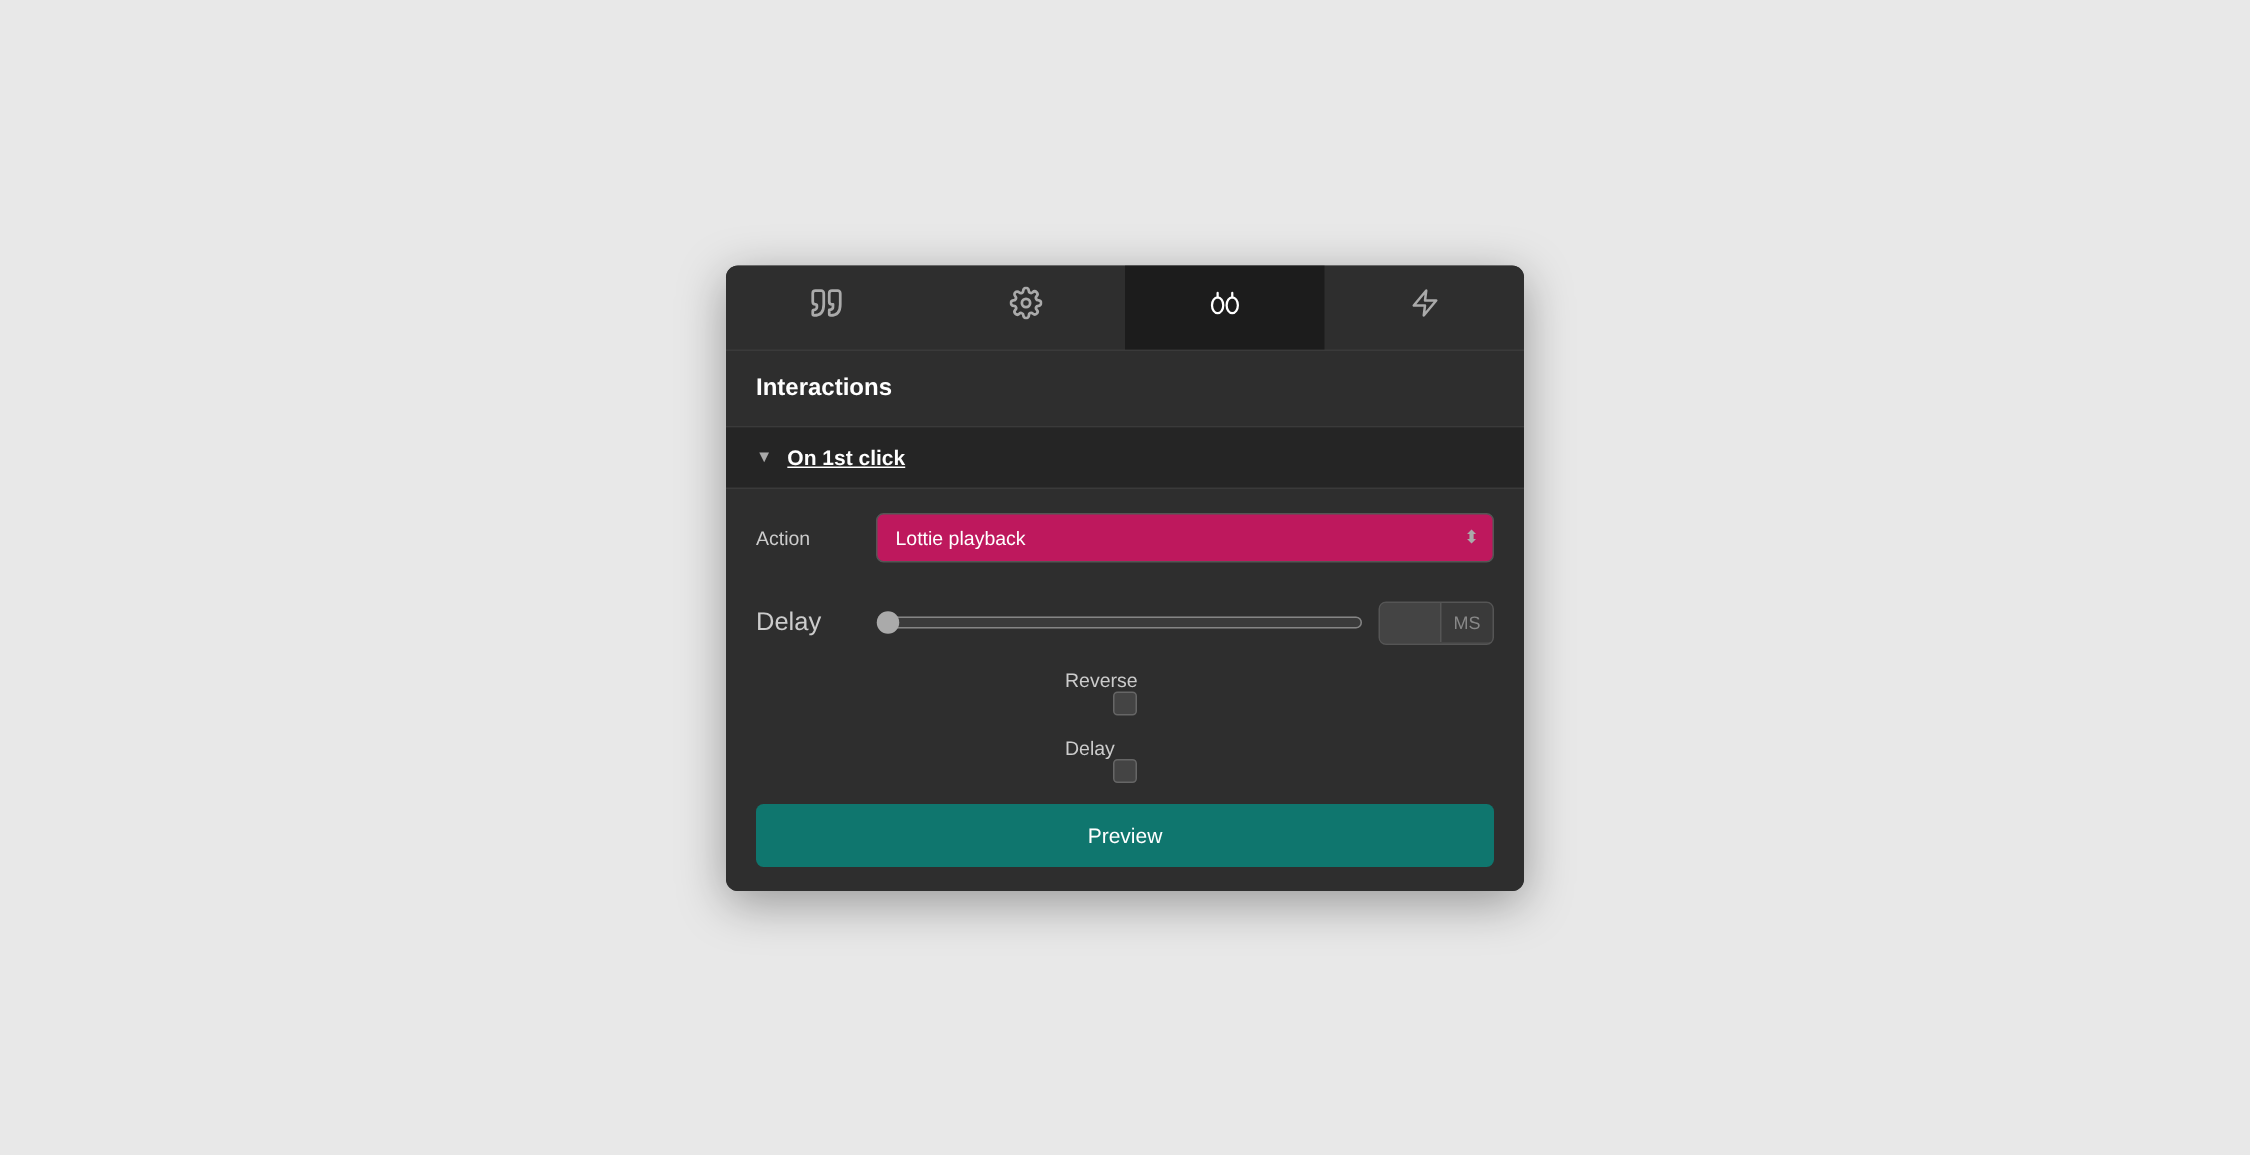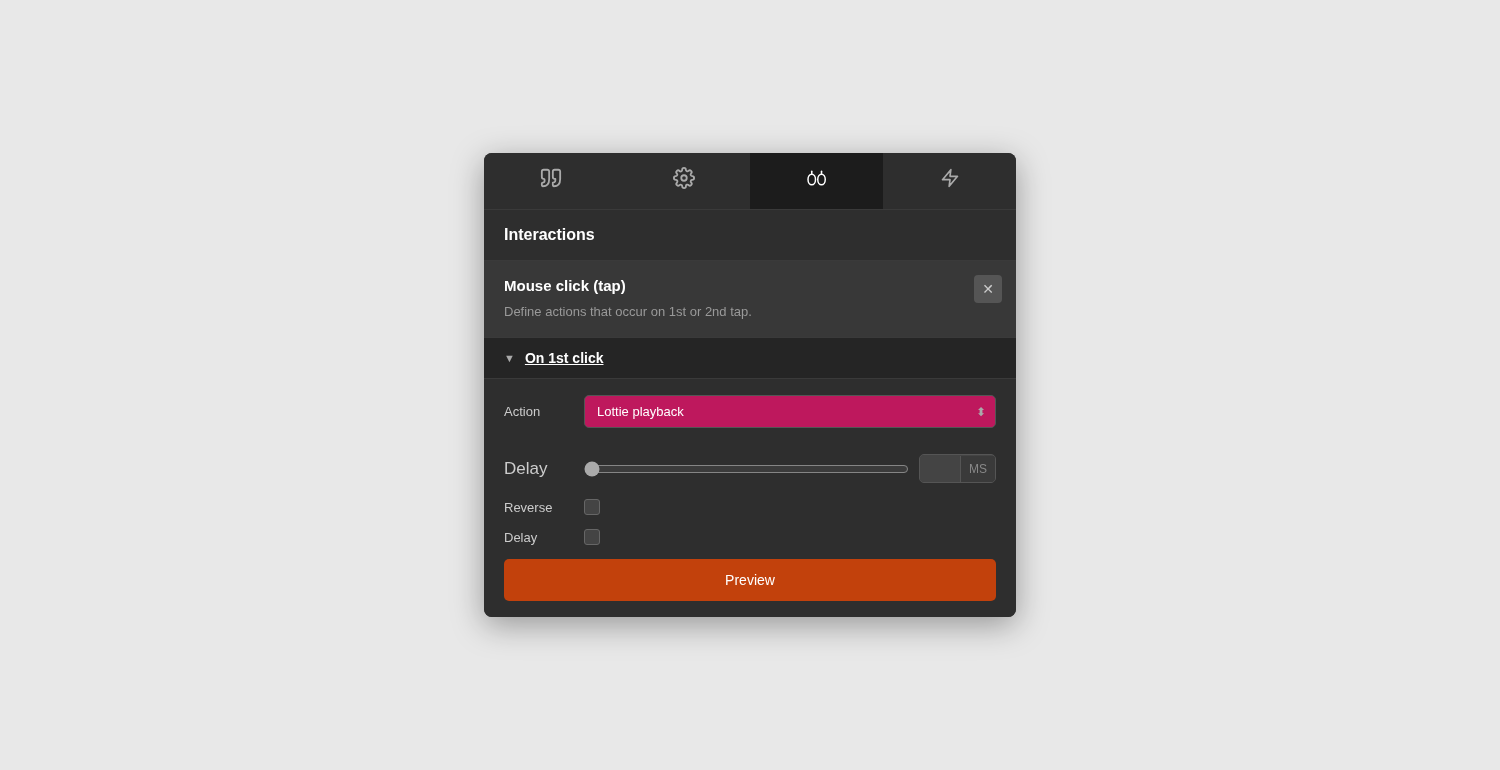--- a/index.html
+++ b/index.html
@@ -222,20 +222,21 @@
       padding: 6px 8px;
       background: #3a3a3a;
       border-left: 1px solid #555;
     }
 
     
     .checkbox-row {
       display: flex;
       align-items: center;
       margin-bottom: 14px;
+      flex-direction: column;
     }
 
     .checkbox-label {
       color: #cccccc;
       font-size: 13px;
       width: 80px;
       flex-shrink: 0;
     }
 
     .checkbox-input {
@@ -250,21 +251,21 @@
 
     .checkbox-input:checked {
       background: #666;
     }
 
     
     .preview-btn {
       display: block;
       width: 100%;
       padding: 13px;
-      background: #c2410c;
+      background: #0f766e;
       border: none;
       border-radius: 5px;
       color: #fff;
       font-size: 14px;
       font-weight: 500;
       cursor: pointer;
       margin-top: 4px;
       text-align: center;
     }
   </style>
@@ -306,25 +307,20 @@
           <polygon points="13 2 3 14 12 14 11 22 21 10 12 10 13 2"></polygon>
         </svg>
       </span>
     </div>
   </div>
 
   <div class="section-header">
     <span class="section-title">Interactions</span>
   </div>
 
-  <div class="card">
-    <div class="card-title">Mouse click (tap)</div>
-    <div class="card-desc">Define actions that occur on 1st or 2nd tap.</div>
-    <button class="close-btn">✕</button>
-  </div>
 
   <div class="collapsible-header">
     <span class="chevron-icon">▼</span>
     <span class="collapsible-title">On 1st click</span>
   </div>
 
   <div class="content-area">
 
     <div class="field-row">
       <span class="field-label">Action</span>

